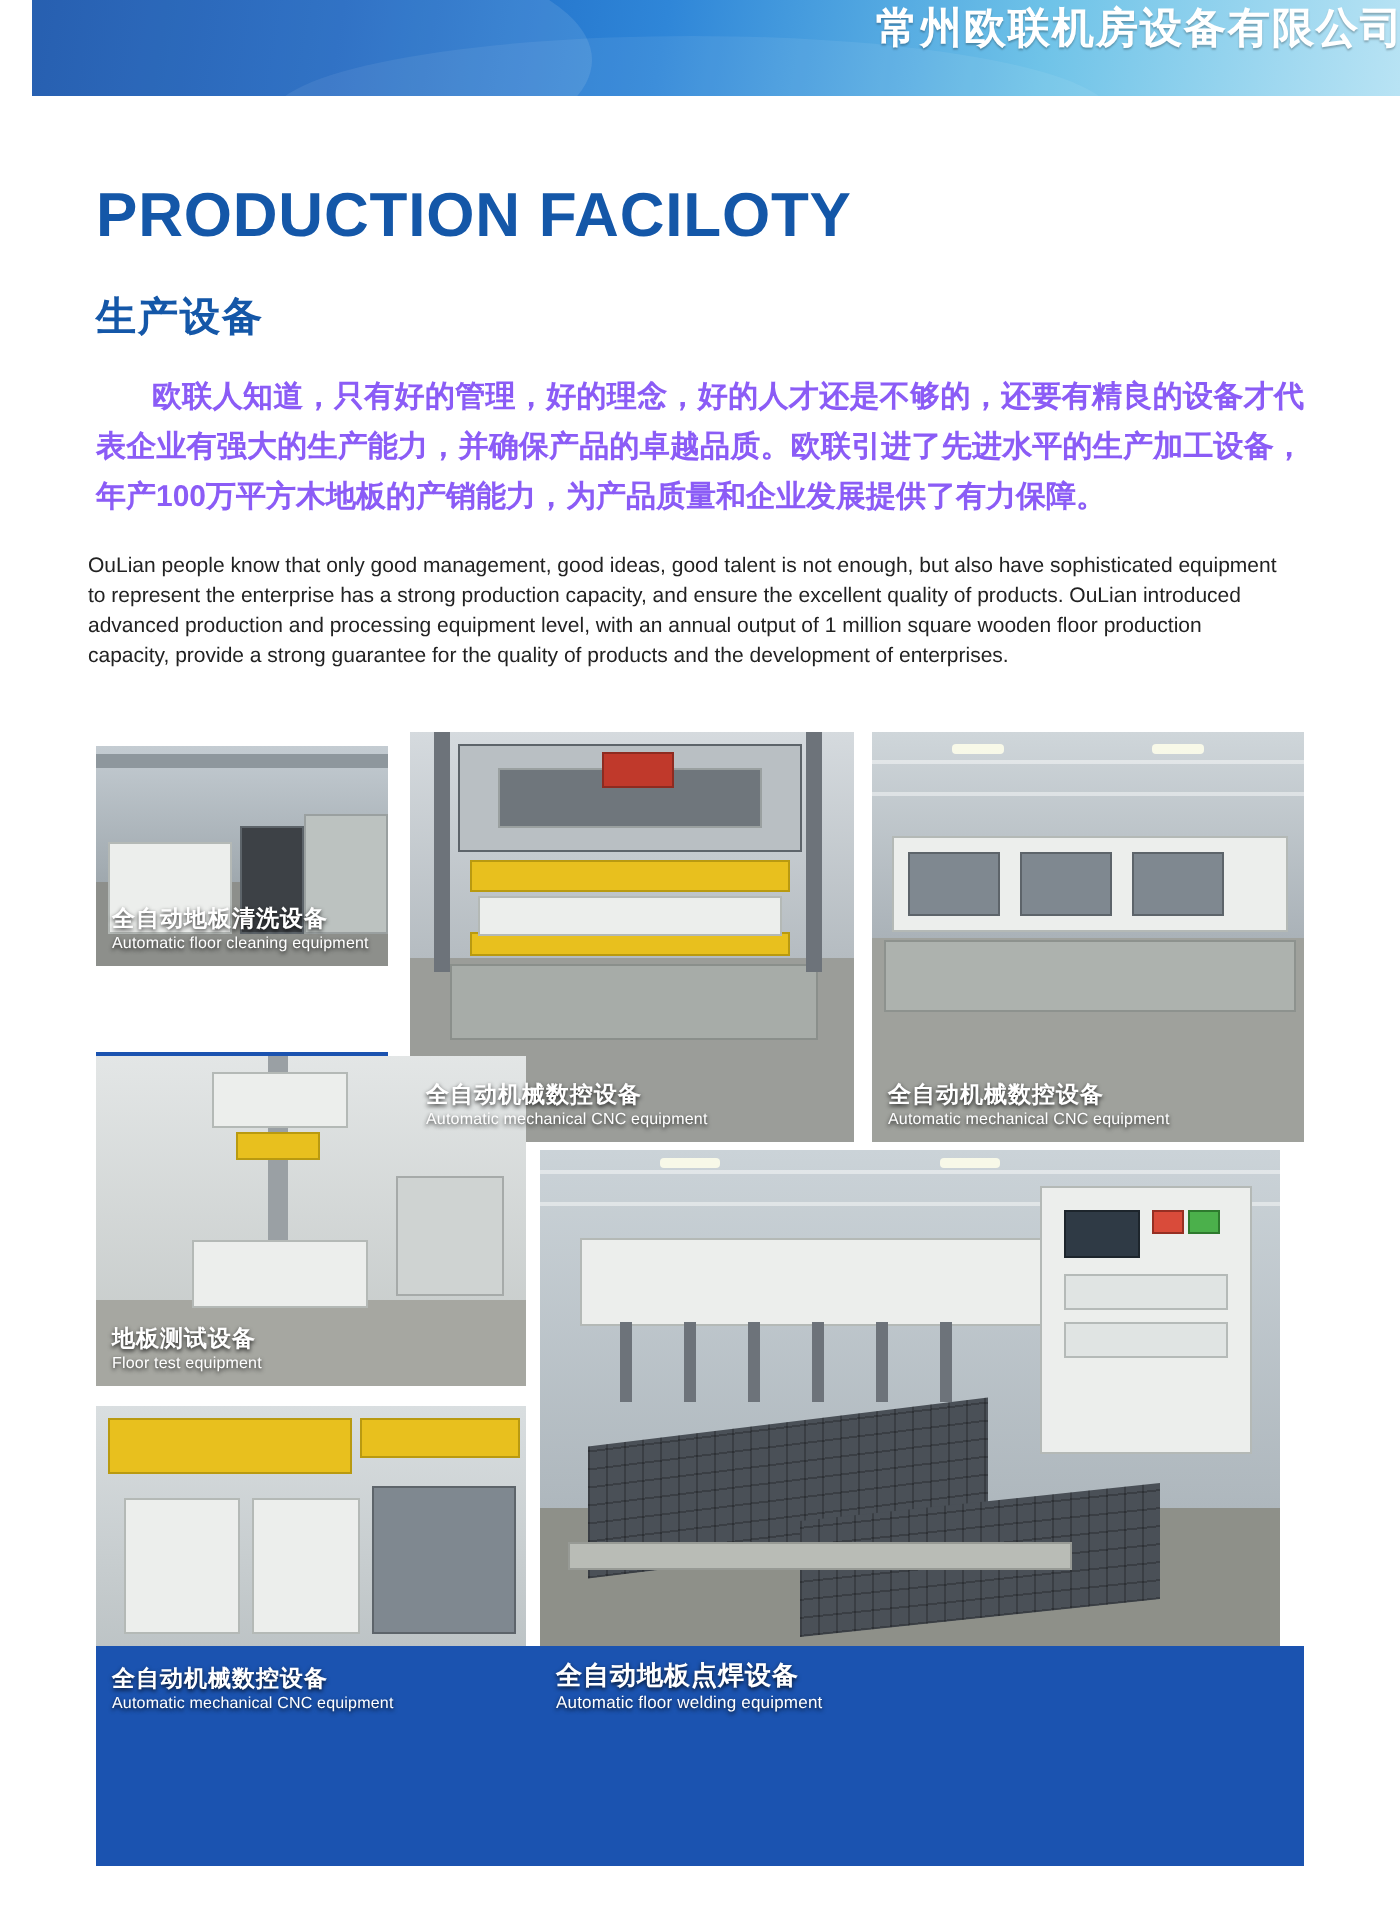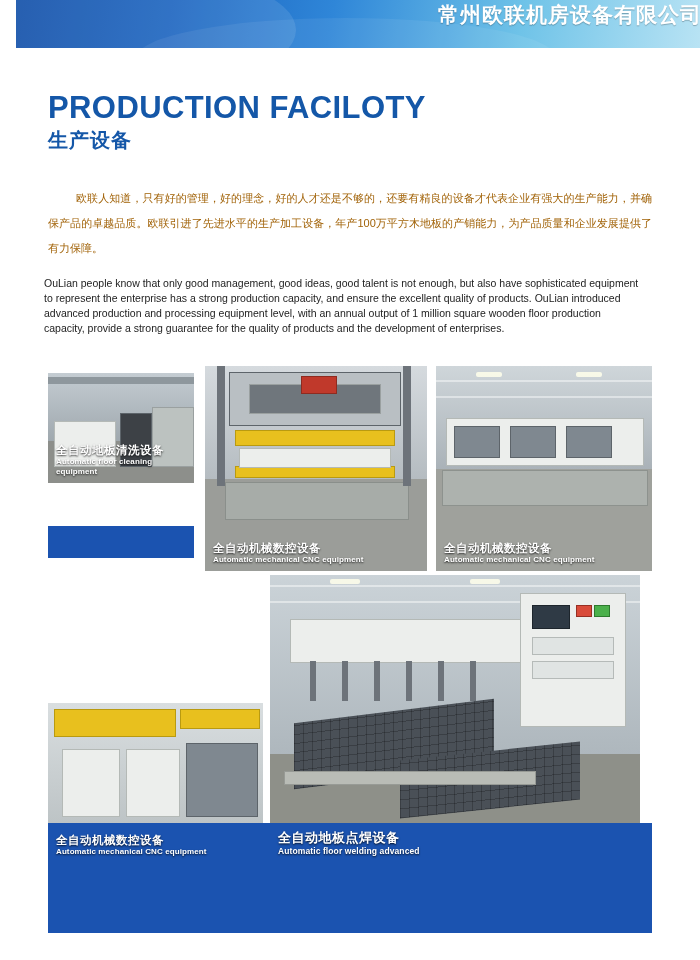--- a/index.html
+++ b/index.html
@@ -83,35 +83,35 @@
     color: #1457a8;
     letter-spacing: 0.4px;
     line-height: 36px;
     text-align: center;
   }
   .title-cn {
     font-size: 20px;
     font-weight: bold;
     color: #1457a8;
     line-height: 28px;
-    margin-top: 0;
+    margin-top: 19px;
     letter-spacing: 1px;
   }
 
   .para-cn {
     position: absolute;
     left: 48px;
     top: 138px;
     width: 604px;
-    font-size: 11px;
+    font-size: 15px;
     line-height: 25px;
-    color: #a16207;
+    color: #8b5cf6;
     text-align: justify;
     text-indent: 28px;
-    font-weight: normal;
+    font-weight: bold;
   }
 
   .para-en {
     position: absolute;
     left: 44px;
     top: 228px;
     width: 600px;
     font-size: 10.5px;
     line-height: 15px;
     color: #222;
@@ -141,21 +141,20 @@
     font-size: 11.5px;
     font-weight: bold;
     line-height: 14px;
     letter-spacing: 0.5px;
     margin-top: 46px;
   }
   .cap .c2 {
     font-size: 8px;
     line-height: 10px;
     letter-spacing: 0.1px;
-    font-weight: bold;
   }
   .cap-lg .c1 { font-size: 13px; line-height: 16px; }
   .cap-lg .c2 { font-size: 8.5px; line-height: 11px; }
 
   .blue-bar {
     position: absolute;
     background: #1b53b0;
   }
 
   
@@ -267,20 +266,33 @@
       <div class="mach mach-d" style="left:130px; top:60px; width:44px; height:30px;"></div>
       <div class="mach" style="left:6px; top:104px; width:204px; height:34px; background:#adb2ae; border-color:#8d928e;"></div>
       <div class="lamp" style="left:40px; top:6px; width:26px; height:5px;"></div>
       <div class="lamp" style="left:140px; top:6px; width:26px; height:5px;"></div>
       <div class="cap">
         <div class="c1">全自动机械数控设备</div>
         <div class="c2">Automatic mechanical CNC equipment</div>
       </div>
     </div>
 
+    <div class="ph" style="left:48px; top:480px; width:215px; height:165px;">
+      <div class="wall" style="height:100%; background:linear-gradient(#e3e6e6,#c2c7c6);"></div>
+      <div class="floor" style="height:26%; background:#a6a7a1;"></div>
+      <div class="pipe" style="left:86px; top:0; width:10px; height:120px; background:#9aa0a4;"></div>
+      <div class="mach mach-w" style="left:58px; top:8px; width:66px; height:26px;"></div>
+      <div class="mach mach-y" style="left:70px; top:38px; width:40px; height:12px;"></div>
+      <div class="mach mach-w" style="left:48px; top:92px; width:86px; height:32px;"></div>
+      <div class="mach" style="left:150px; top:60px; width:52px; height:58px; background:#cfd3d2; border-color:#a6aaa9;"></div>
+      <div class="cap">
+        <div class="c1">地板测试设备</div>
+        <div class="c2">Floor test equipment</div>
+      </div>
+    </div>
 
     <div class="ph" style="left:48px; top:655px; width:215px; height:160px;">
       <div class="wall" style="height:100%; background:linear-gradient(#d9dee0,#b4bbbd);"></div>
       <div class="floor" style="height:24%; background:#97999a;"></div>
       <div class="mach mach-y" style="left:6px; top:6px; width:120px; height:26px;"></div>
       <div class="mach mach-y" style="left:132px; top:6px; width:78px; height:18px;"></div>
       <div class="mach mach-w" style="left:14px; top:46px; width:56px; height:66px;"></div>
       <div class="mach mach-w" style="left:78px; top:46px; width:52px; height:66px;"></div>
       <div class="mach mach-d" style="left:138px; top:40px; width:70px; height:72px;"></div>
       <div class="cap">
@@ -307,20 +319,20 @@
       <div class="mach" style="left:324px; top:30px; width:14px; height:10px; background:#4bb04b; border-color:#2e7a2e;"></div>
       <div class="mach" style="left:262px; top:62px; width:80px; height:16px; background:#e0e4e3; border-color:#b5bab8;"></div>
       <div class="mach" style="left:262px; top:86px; width:80px; height:16px; background:#e0e4e3; border-color:#b5bab8;"></div>
       <div class="panelgrid" style="left:24px; top:136px; width:200px; height:66px; transform:skewY(-7deg);"></div>
       <div class="panelgrid" style="left:130px; top:176px; width:180px; height:58px; transform:skewY(-6deg);"></div>
       <div class="mach" style="left:14px; top:196px; width:250px; height:12px; background:#b9bcb6; border-color:#979a95;"></div>
       <div class="lamp" style="left:60px; top:4px; width:30px; height:5px;"></div>
       <div class="lamp" style="left:200px; top:4px; width:30px; height:5px;"></div>
       <div class="cap cap-lg">
         <div class="c1">全自动地板点焊设备</div>
-        <div class="c2">Automatic floor welding advanced</div>
+        <div class="c2">Automatic floor welding equipment</div>
       </div>
     </div>
 
     <div class="blue-bar" style="left:48px; top:775px; width:604px; height:110px;"></div>
 
   </div>
 </div>
 
 </body></html>

